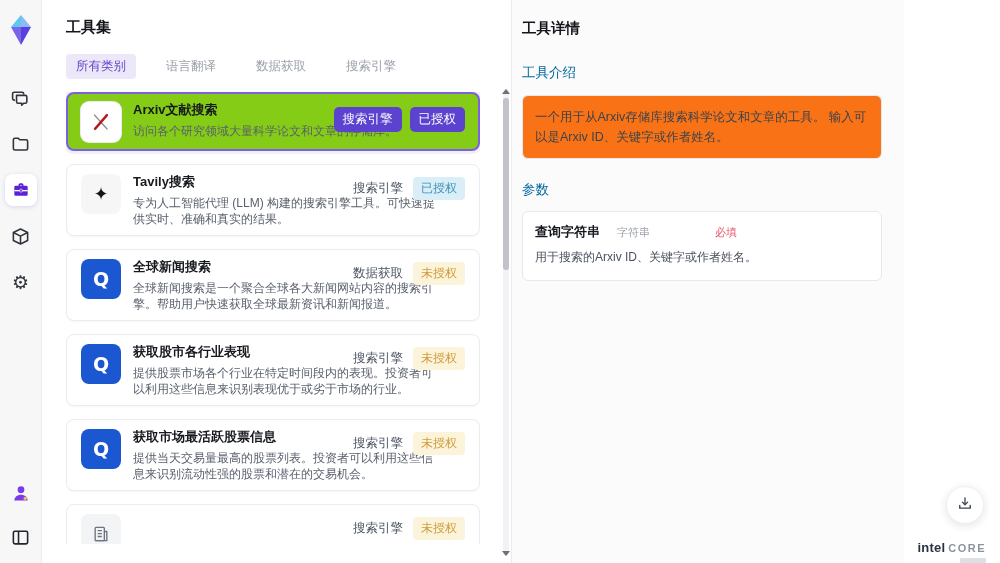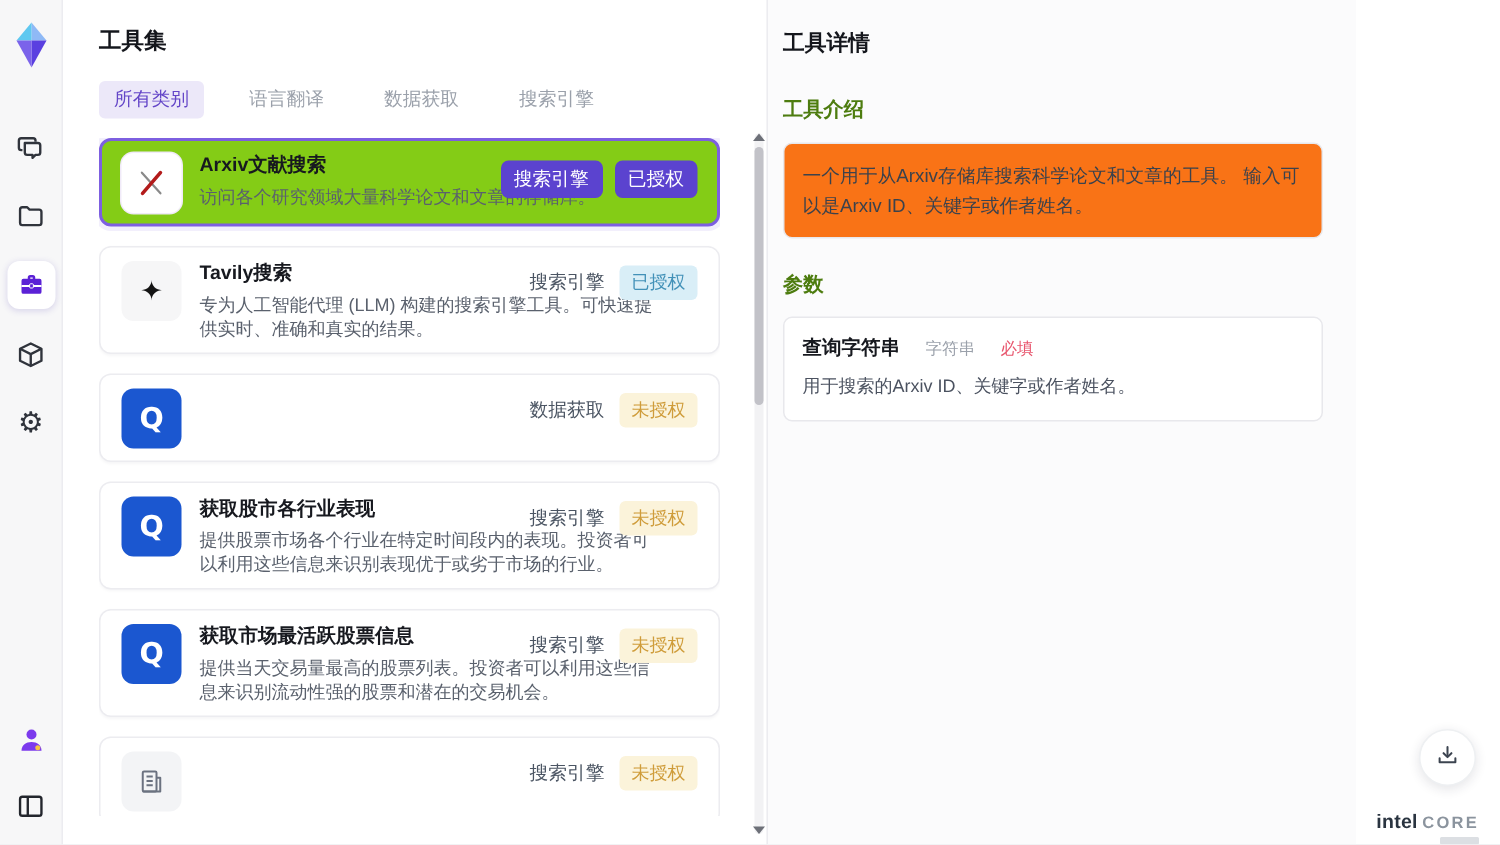--- a/index.html
+++ b/index.html
@@ -57,30 +57,30 @@
   .sb-track { position:absolute; left:1px; top:0; width:6px; height:100%; background:#f2f2f4; border-radius:3px; }
   .sb-thumb { position:absolute; left:1px; top:9px; width:6px; height:172px; background:#c2c2c8; border-radius:3px; cursor:pointer; }
   .sb-arrow { position:absolute; left:0; width:0; height:0; border-left:4px solid transparent; border-right:4px solid transparent; }
   .sb-up { top:0; border-bottom:5px solid #6d7078; }
   .sb-down { bottom:0; border-top:5px solid #6d7078; }
 
   
   .right-panel { position:absolute; left:511px; top:0; width:393px; height:100%; background:#fbfbfc;
                  border-left:1px solid #ececf0; padding:19px 22px 0 10px; }
   .detail-title { font-size:14.5px; font-weight:bold; color:#14161c; }
-  .section-heading { font-size:13.5px; font-weight:bold; color:#4d7c0f; }
+  .section-heading { font-size:13.5px; font-weight:normal; color:#0369a1; }
   .intro-heading { margin-top:26px; }
   .intro-box { margin-top:13px; background:#f97316; border:1px solid #e8e8ec; border-radius:6px;
                padding:11px 12px; font-size:12.5px; color:#3c424c; line-height:1.6; }
   .params-heading { margin-top:22px; }
   .param-box { margin-top:12px; background:#fff; border:1px solid #e8e8ec; border-radius:6px; padding:11px 12px 14px; }
   .param-name-row { display:flex; align-items:baseline; gap:17px; }
   .param-name { font-size:13px; font-weight:bold; color:#17191f; }
   .param-type { font-size:11px; color:#9aa0aa; }
-  .param-required { font-size:11px; color:#e8566e; }
+  .param-required { font-size:11px; color:#e8566e;margin-left:48px; }
   .param-desc { margin-top:8px; font-size:12px; color:#4b5260; }
 
   
   .fab { position:absolute; right:16px; bottom:39px; width:38px; height:38px; border-radius:50%;
          background:#fff; border:1px solid #eef0f2; box-shadow:0 2px 8px rgba(30,30,60,.12);
          display:grid; place-items:center; cursor:pointer; }
   .brand { position:absolute; right:14px; bottom:0; text-align:right; line-height:1.1; }
   .brand-row { display:flex; align-items:baseline; gap:3px; justify-content:flex-end; }
   .brand-intel { font-size:13px; font-weight:bold; color:#2a3440; letter-spacing:.2px; }
   .brand-core { font-size:11px; font-weight:600; color:#8b949e; letter-spacing:1.5px; text-transform:uppercase; }
@@ -181,20 +181,24 @@
     </div>
     <div class="card-badges">
       <span class="cat">搜索引擎</span>
       <span class="pill pill-cyan">已授权</span>
     </div>
   </div>
         <div class="card">
     <div class="card-icon icon-blueq">
             <span class="q">Q</span>
           </div>
+    <div class="card-mid">
+      <div class="card-title">全球新闻搜索</div>
+      <div class="card-desc">全球新闻搜索是一个聚合全球各大新闻网站内容的搜索引擎。帮助用户快速获取全球最新资讯和新闻报道。</div>
+    </div>
     <div class="card-badges">
       <span class="cat">数据获取</span>
       <span class="pill pill-yellow">未授权</span>
     </div>
   </div>
         <div class="card">
     <div class="card-icon icon-blueq">
             <span class="q">Q</span>
           </div>
     <div class="card-mid">

